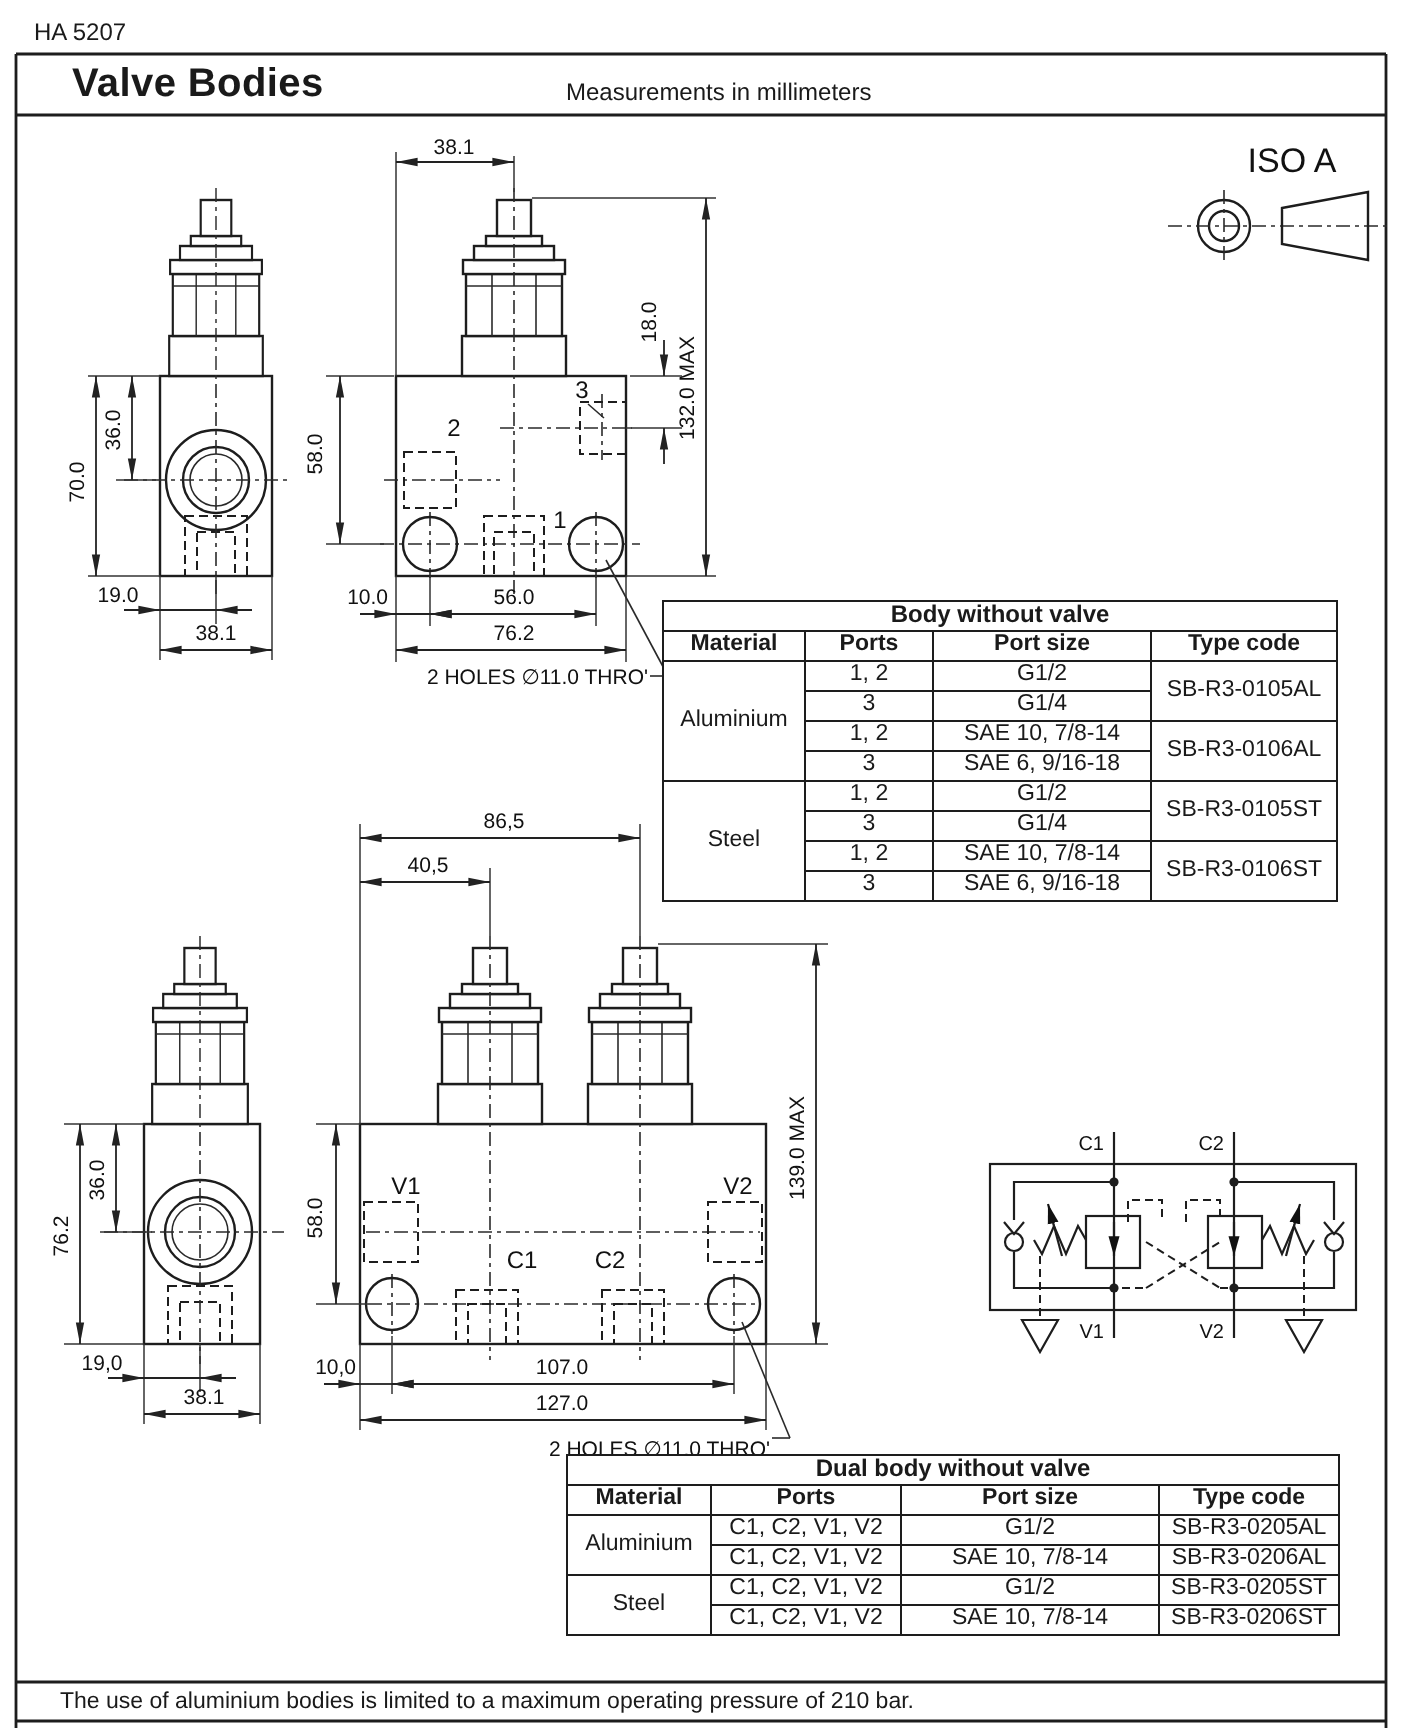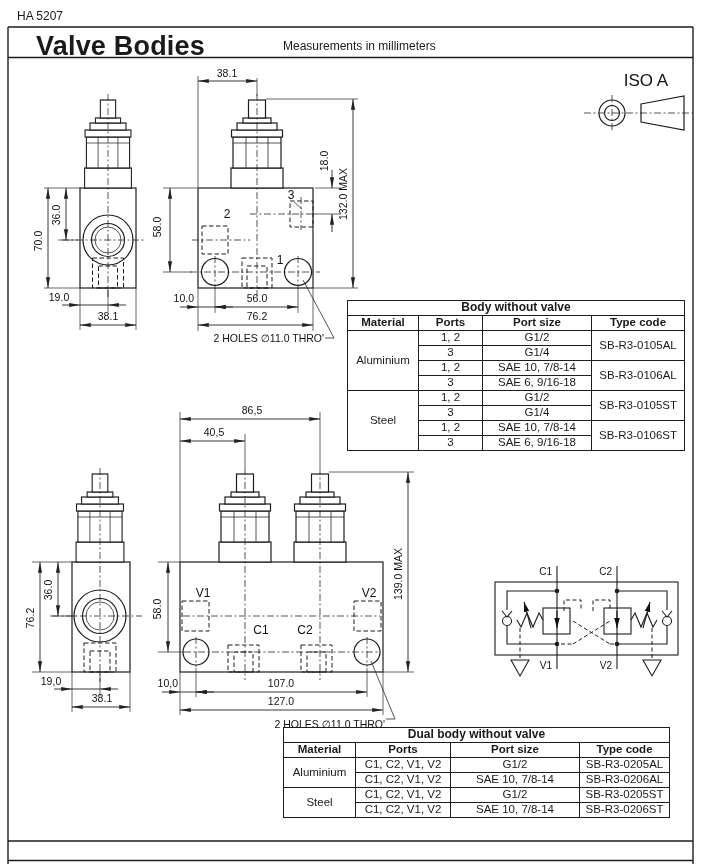--- a/index.html
+++ b/index.html
@@ -1,29 +1,29 @@
 <!DOCTYPE html>
 <html><head>
 <meta charset="utf-8">
 <style>
   html,body{margin:0;padding:0;background:#e8e8e8;}
   .page{position:relative;width:701px;height:864px;background:#ffffff;overflow:hidden;
         font-family:"Liberation Sans",sans-serif;color:#1a1a1a;}
   .art{position:absolute;left:0;top:0;}
   .doc-code{position:absolute;left:17px;top:9px;font-size:12px;}
-  .title{position:absolute;left:36px;top:31px;font-size:27px;font-weight:bold;letter-spacing:.2px;}
+  .title{position:absolute;left:36px;top:31px;font-size:20px;font-weight:bold;letter-spacing:.2px;}
   .subtitle{position:absolute;left:283px;top:39px;font-size:12px;}
   .footnote{position:absolute;left:30px;top:845px;font-size:11.5px;}
   table{border-collapse:collapse;table-layout:fixed;position:absolute;background:#fff;
         font-size:11.5px;}
   td,th{border:1.2px solid #1d1d1d;text-align:center;vertical-align:middle;
         padding:0 2px;height:14px;line-height:1.15;overflow:hidden;white-space:nowrap;}
   th{font-weight:bold;}
   .tbl-title th{font-size:12px;}
-  .t-single{left:347px;top:300px;width:337px;}
+  .t-single{left:331px;top:300px;width:337px;}
   .t-dual{left:283px;top:727px;width:386px;}
   
   .s{fill:#fff;stroke:#1d1d1d;stroke-width:1.2;}
   .sn{fill:none;stroke:#1d1d1d;stroke-width:1.2;}
   .t{fill:none;stroke:#2a2a2a;stroke-width:.8;}
   .cl{fill:none;stroke:#2a2a2a;stroke-width:.8;stroke-dasharray:7 2.5 2 2.5;}
   .hid{fill:none;stroke:#1d1d1d;stroke-width:1;stroke-dasharray:4.5 2.5;}
   .dim{fill:none;stroke:#222;stroke-width:.9;}
   .ext{fill:none;stroke:#333;stroke-width:.75;}
   .frame{fill:none;stroke:#1d1d1d;stroke-width:1.4;}
@@ -301,20 +301,21 @@
     <line x1="520" y1="628" x2="520" y2="660" class="schd"></line>
     <polygon points="511,660 529,660 520,676" class="sch" fill="#fff"></polygon>
     <line x1="652" y1="628" x2="652" y2="660" class="schd"></line>
     <polygon points="643,660 661,660 652,676" class="sch" fill="#fff"></polygon>
   </g>
 </svg>
 
 <div class="doc-code">HA 5207</div>
 <div class="title">Valve Bodies</div>
 <div class="subtitle">Measurements in millimeters</div>
+<div class="footnote">The use of aluminium bodies is limited to a maximum operating pressure of 210 bar.</div>
 
 <table class="t-single">
   <colgroup>
         <col style="width:71px">
         <col style="width:64px">
         <col style="width:109px">
         <col style="width:93px">
       </colgroup>
   <tbody>
         <tr class="tbl-title">

